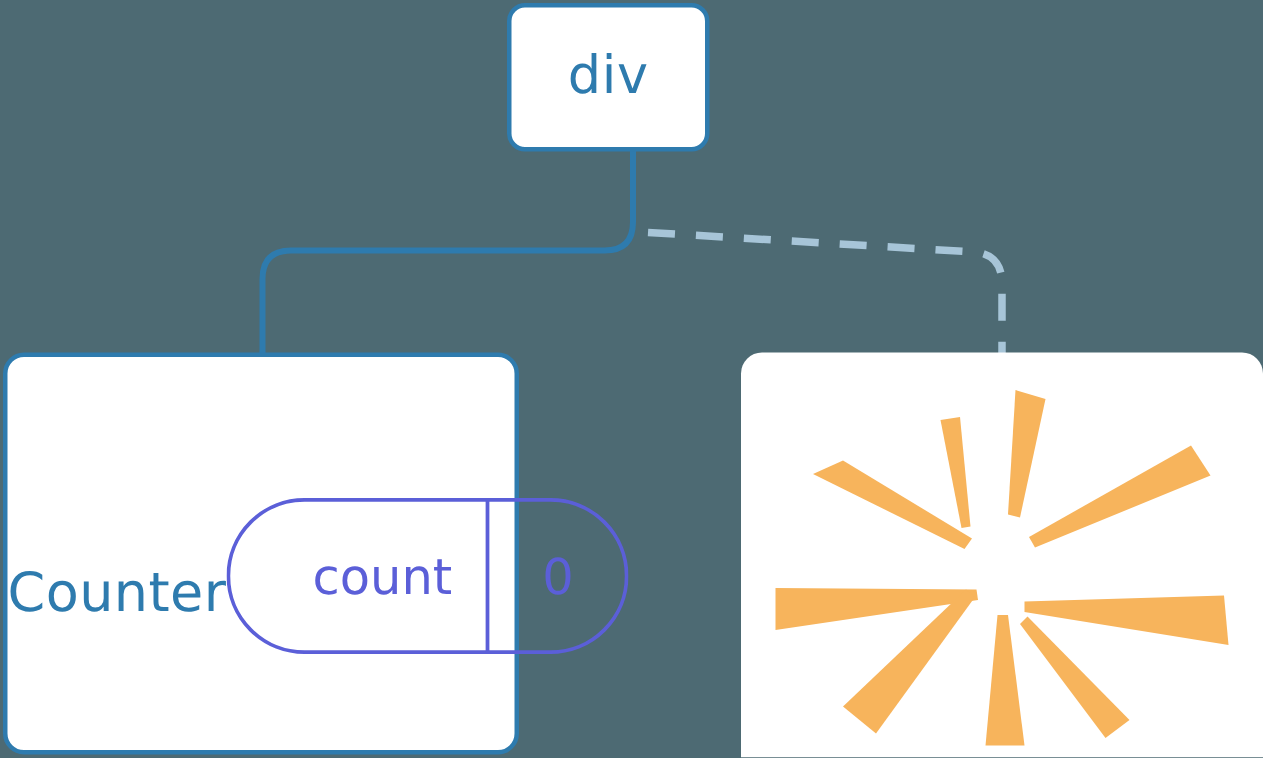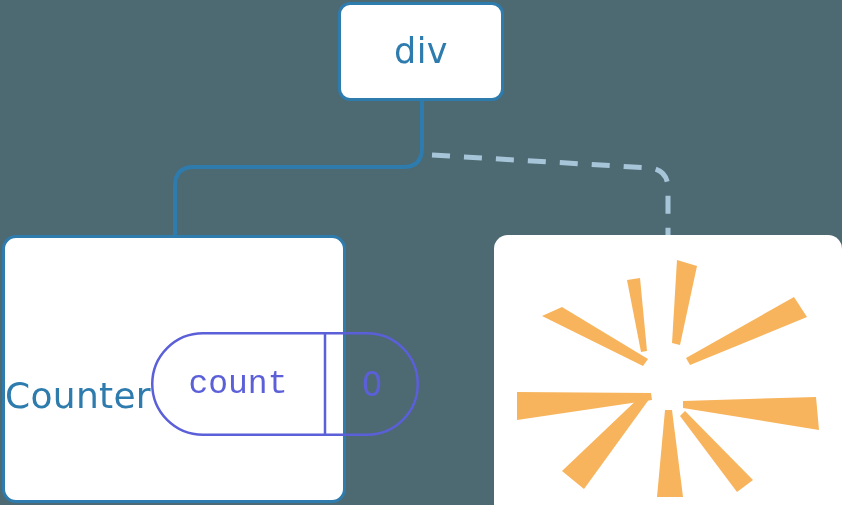--- a/index.html
+++ b/index.html
@@ -34,21 +34,21 @@
     box-sizing: border-box;
     z-index: 2;
   }
   .node.bordered {
     border: 3px solid #2e7bae;
   }
   
   #node-div {
     left: 338px;
     top: 2px;
-    width: 166px;
+    width: 135px;
     height: 99px;
     border-radius: 12px;
     display: flex;
     align-items: center;
     justify-content: center;
   }
   #node-div .node-label {
     color: #2e7bae;
     font-size: 35px;
     line-height: 1;
@@ -86,21 +86,21 @@
     position: absolute;
     top: 0;
     height: 104px;
     display: flex;
     align-items: center;
     justify-content: center;
     color: #5b5fd8;
     font-size: 33px;
     line-height: 1;
   }
-  .state-pill .pill-key  { left: 0px;   width: 174px; font-family: Liberation Mono, monospace; }
+  .state-pill .pill-key  { left: 17px;   width: 174px; }
   .state-pill .pill-val  { left: 174px; width: 94px;  }
   
   #node-sparkle {
     left: 494px;
     top: 235px;
     width: 348px;
     height: 270px;
     border-radius: 14px 14px 0 0;
     overflow: hidden;
   }

